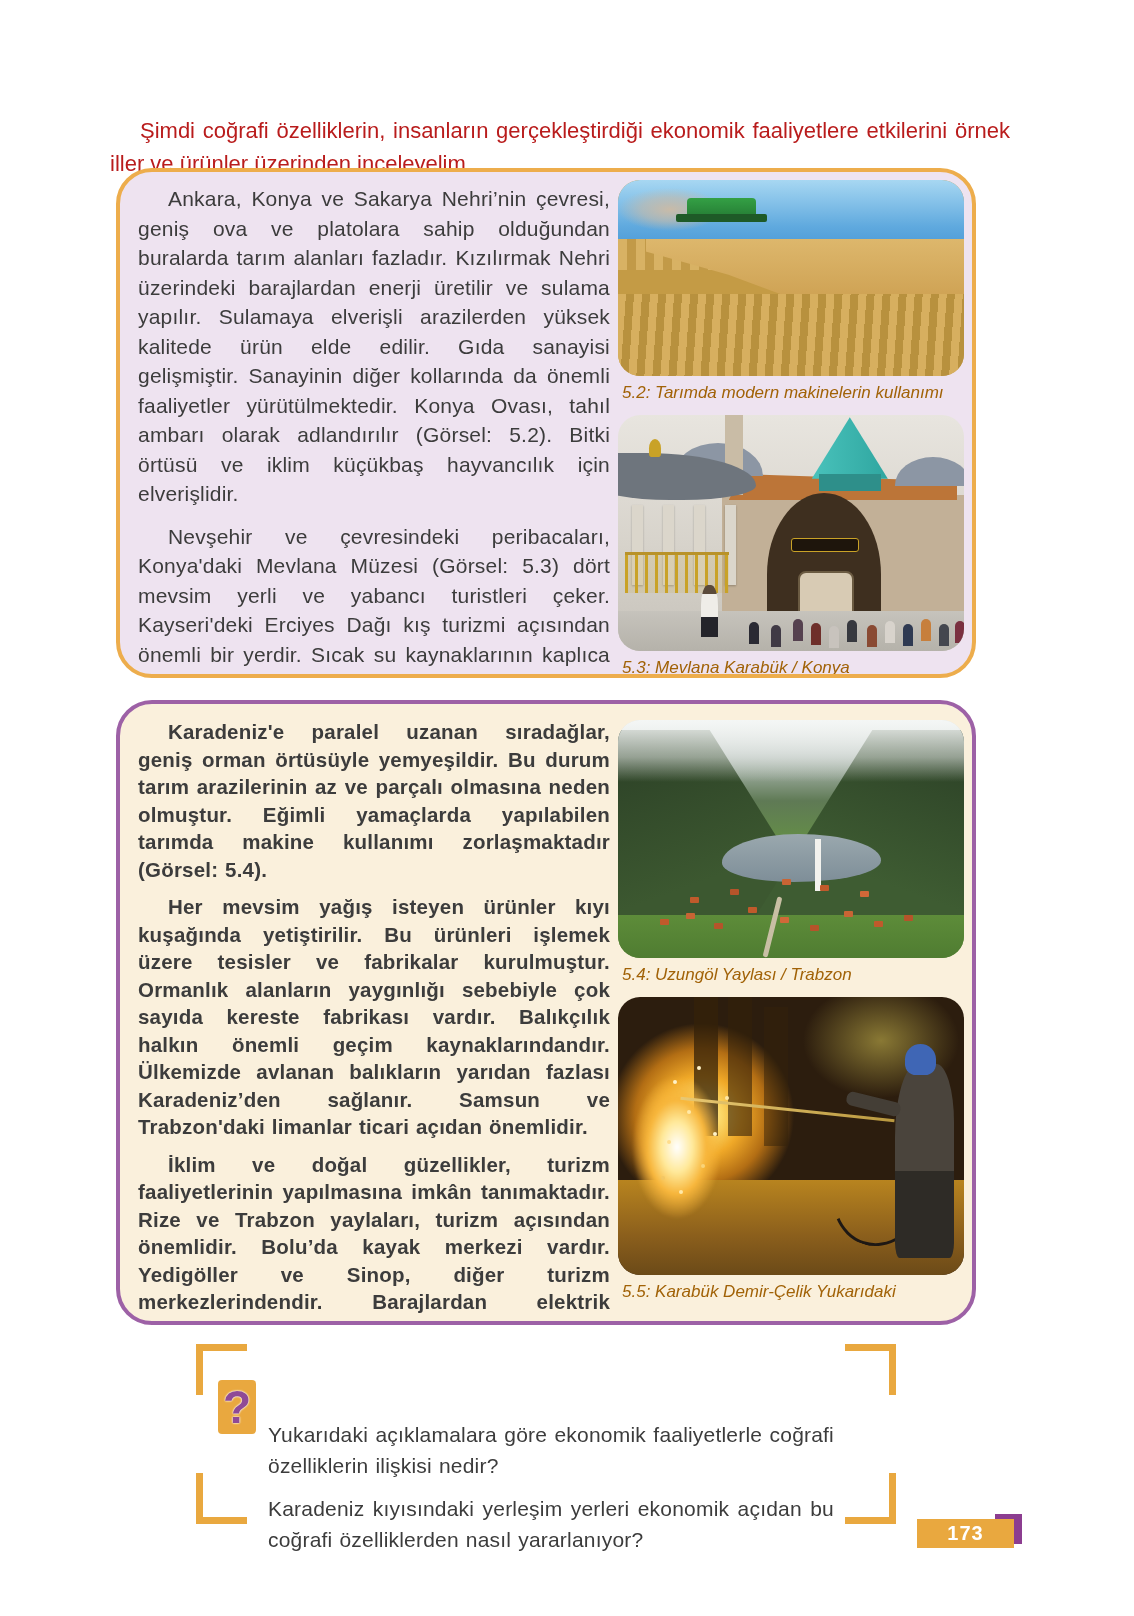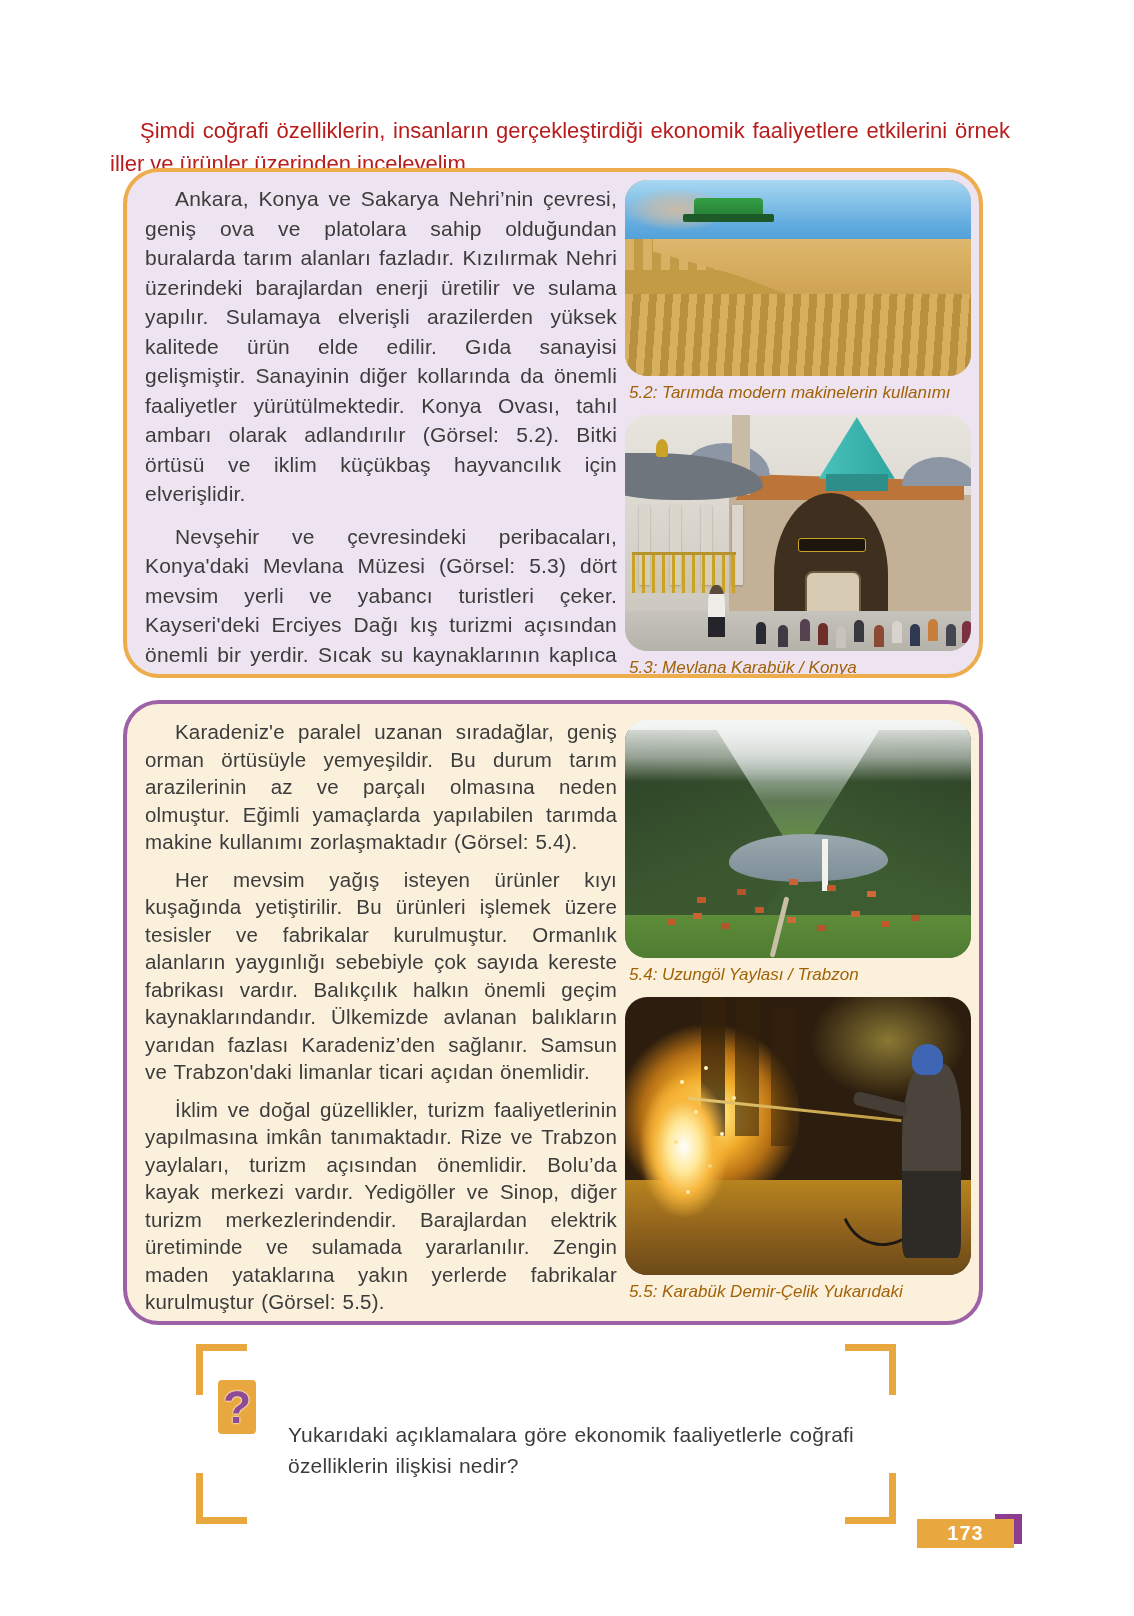--- a/index.html
+++ b/index.html
@@ -6,28 +6,28 @@
   body{
     width:1134px;height:1616px;position:relative;background:#ffffff;
     font-family:"Liberation Sans","DejaVu Sans",sans-serif;color:#3a3a3a;
     overflow:hidden;
   }
   .intro{
     position:absolute;left:110px;top:92px;width:900px;
     font-size:22px;line-height:33px;text-indent:30px;text-align:justify;color:#b91c1c;
   }
   
-  .cbox{position:absolute;left:123px;width:852px;border-radius:36px;overflow:hidden;}
+  .cbox{position:absolute;left:116px;width:852px;border-radius:36px;overflow:hidden;}
   .box1{top:168px;height:502px;border:4px solid #EDAD4C;background:#EEE3F0;}
   .box2{top:700px;height:617px;border:4px solid #9D61A6;background:#FAF0DC;}
   .txtcol{position:absolute;left:18px;width:472px;text-align:justify;}
   .box1 .txtcol{top:12px;font-size:21px;line-height:29.5px;}
   .box2 .txtcol{top:14px;font-size:20.5px;line-height:27.5px;}
   .txtcol p{margin:0 0 13px 0;text-indent:30px;letter-spacing:.2px;word-spacing:1px;color:#3c3c3c;}
-  .box2 .txtcol p{margin-bottom:10px;}
+  .box2 .txtcol p{margin-bottom:10px;font-weight:bold;}
   .imgcol{position:absolute;left:498px;width:346px;}
   .box1 .imgcol{top:8px;}
   .box2 .imgcol{top:16px;}
   .caption{font-style:italic;font-size:17px;color:#a16207;margin:7px 0 12px 4px;line-height:20px;}
   .photo{position:relative;width:346px;overflow:hidden;border-radius:22px;}
 
   
   .p52{height:196px;background:#C49B45;}
   .w-sky{position:absolute;left:0;top:0;width:100%;height:34%;background:linear-gradient(180deg,#A7D7F2 0%,#5FA9DE 70%,#4D9BD8 100%);}
   .w-dust{position:absolute;left:0;top:4%;width:30%;height:22%;background:radial-gradient(closest-side,#C9BBA8 0%,rgba(201,187,168,.6) 55%,transparent 100%);}
@@ -93,21 +93,21 @@
   .qframe{position:absolute;left:196px;top:1344px;width:700px;height:180px;}
   .corner{position:absolute;width:44px;height:44px;}
   .c-tl{left:0;top:0;border-left:7px solid #E9A83F;border-top:7px solid #E9A83F;}
   .c-tr{right:0;top:0;border-right:7px solid #E9A83F;border-top:7px solid #E9A83F;}
   .c-bl{left:0;bottom:0;border-left:7px solid #E9A83F;border-bottom:7px solid #E9A83F;}
   .c-br{right:0;bottom:0;border-right:7px solid #E9A83F;border-bottom:7px solid #E9A83F;}
   .qicon{position:absolute;left:22px;top:36px;width:38px;height:54px;background:#E9A83F;border-radius:4px;
     display:flex;align-items:center;justify-content:center;}
   .qicon span{font-size:46px;font-weight:bold;color:#8F4A96;line-height:1;
     text-shadow:0 0 2px #fff,0 0 2px #fff;}
-  .qtext{position:absolute;left:92px;width:566px;font-size:21px;line-height:31px;text-align:justify;color:#3c3c3c;letter-spacing:.2px;word-spacing:1px;margin-top:47px;}
+  .qtext{position:absolute;left:72px;width:566px;font-size:21px;line-height:31px;text-align:justify;color:#3c3c3c;letter-spacing:.2px;word-spacing:1px;margin-top:47px;}
   .q1{top:28px;}
   .q2{top:102px;}
 
   
   .badge-purple{position:absolute;left:995px;top:1514px;width:27px;height:30px;background:#8C3D90;}
   .badge{position:absolute;left:917px;top:1519px;width:97px;height:29px;background:#E9A83F;
     display:flex;align-items:center;justify-content:center;color:#fff;font-size:20px;font-weight:bold;letter-spacing:1px;}
 </style>
 </head>
 <body>
@@ -194,16 +194,17 @@
 
 <div class="qframe">
   <div class="corner c-tl"></div>
   <div class="corner c-tr"></div>
   <div class="corner c-bl"></div>
   <div class="corner c-br"></div>
   <div class="qicon">
     <span>?</span>
   </div>
   <p class="qtext q1">Yukarıdaki açıklamalara göre ekonomik faaliyetlerle coğrafi özelliklerin ilişkisi nedir?</p>
+  <p class="qtext q2">Karadeniz kıyısındaki yerleşim yerleri ekonomik açıdan bu coğrafi özelliklerden nasıl yararlanıyor?</p>
 </div>
 
 <div class="badge-purple"></div>
 <div class="badge">173</div>
 
 </body></html>

